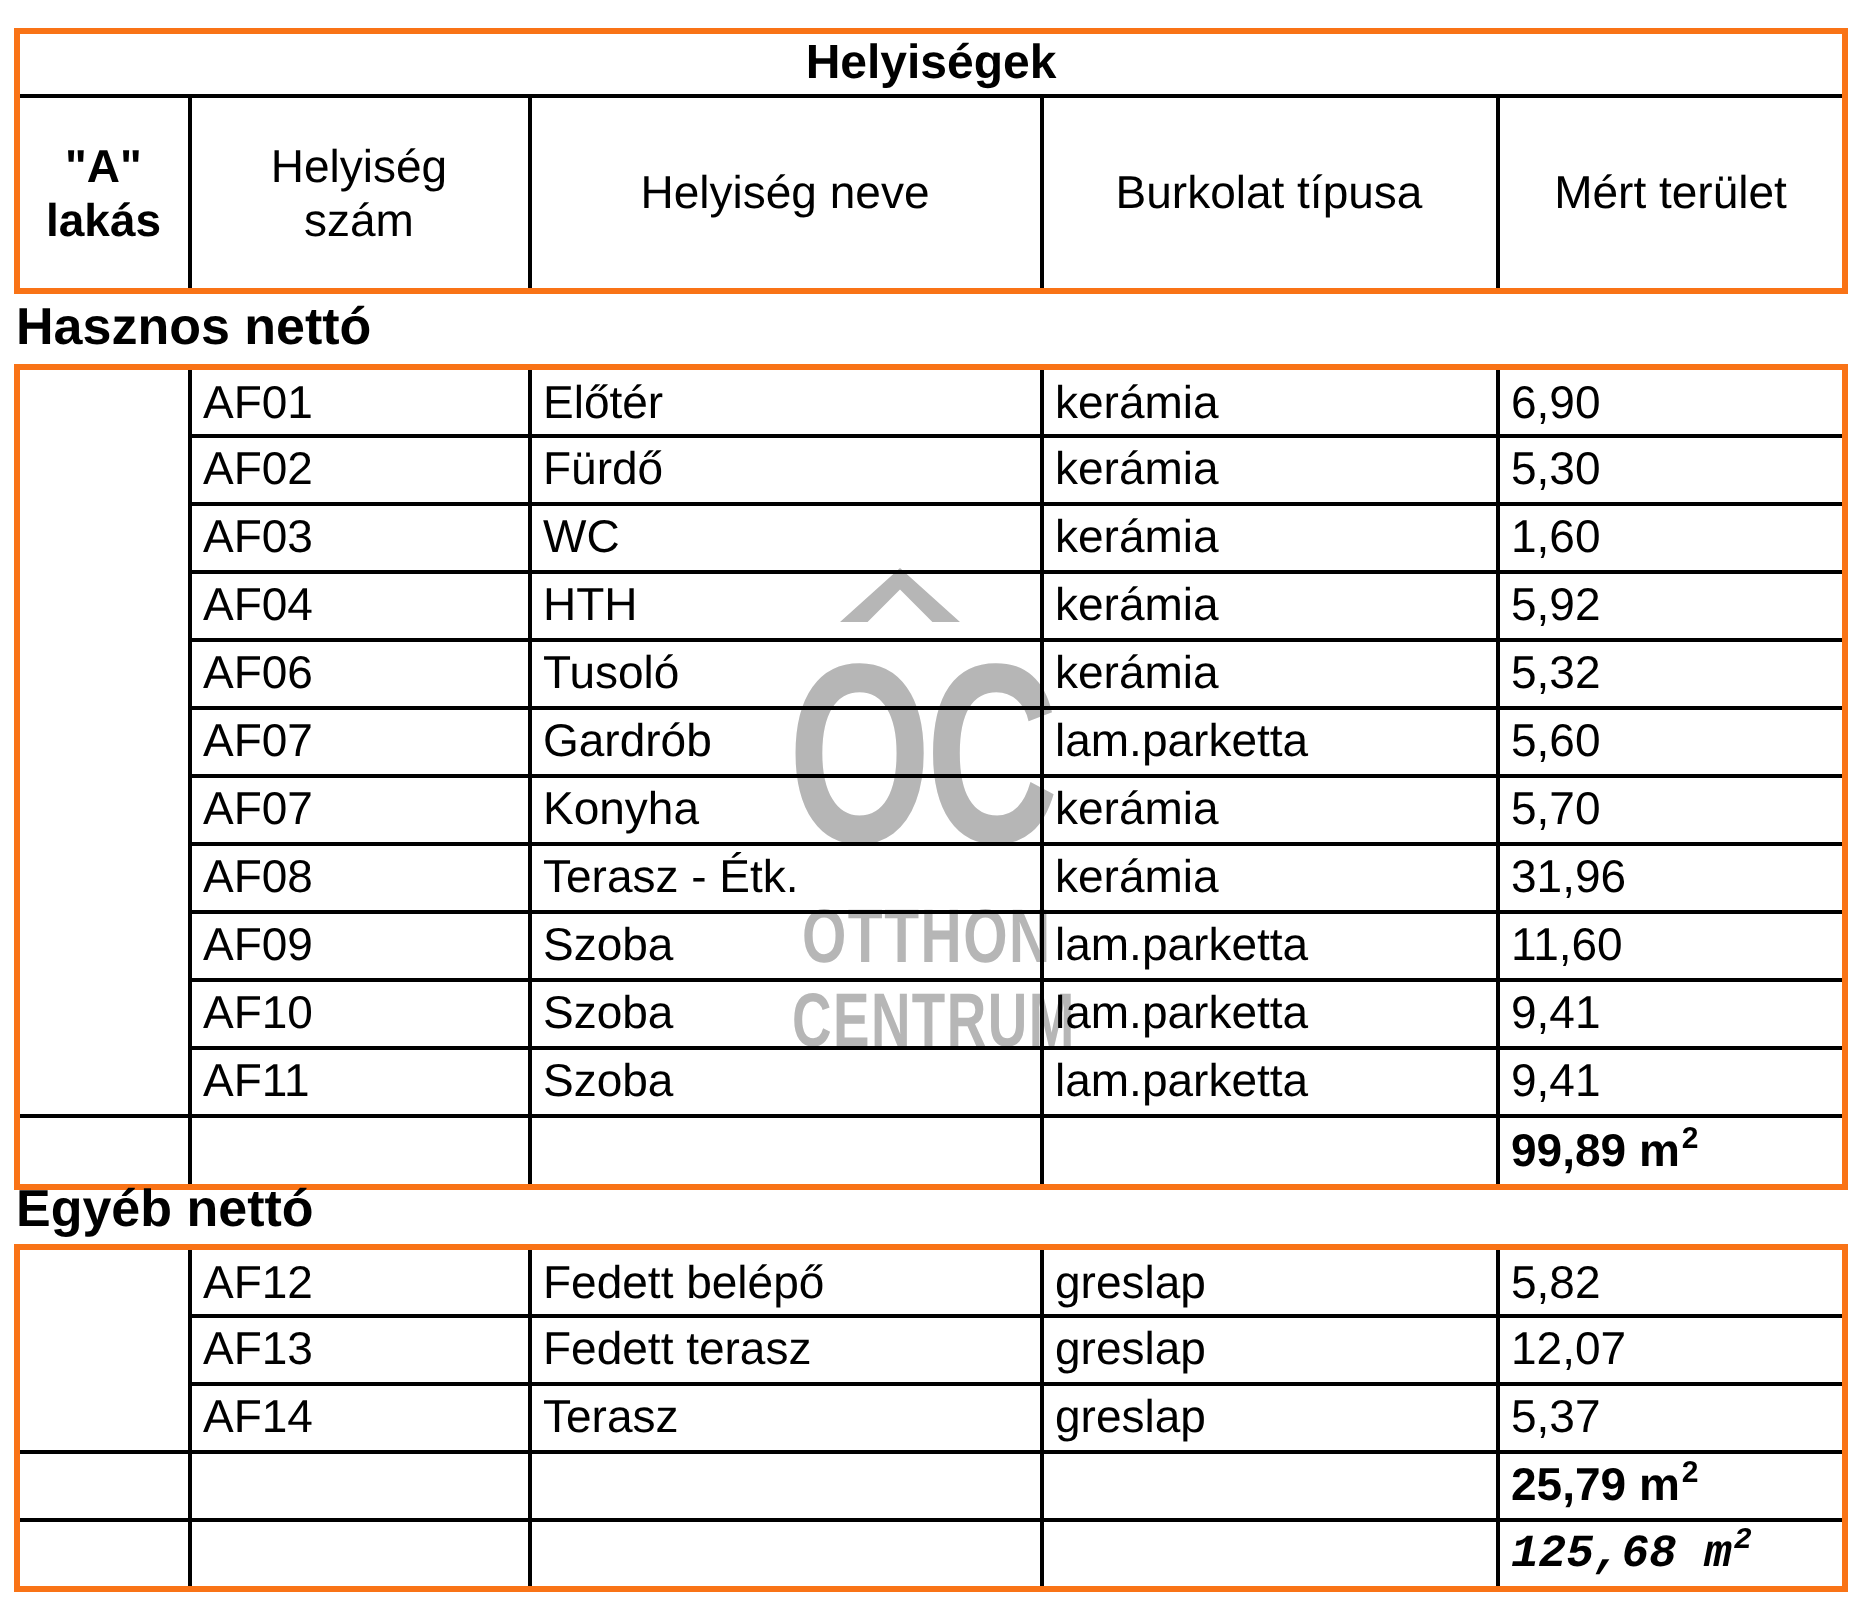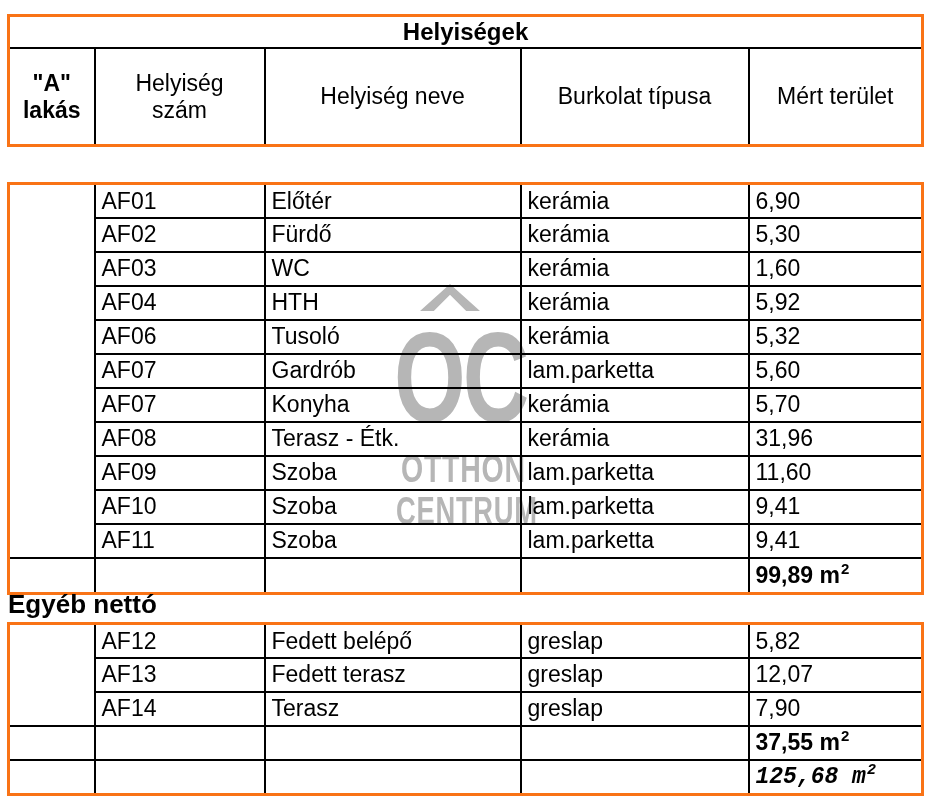--- a/index.html
+++ b/index.html
@@ -107,20 +107,21 @@
 lakás</td>
       <td>Helyiség
 szám</td>
       <td>Helyiség neve</td>
       <td>Burkolat típusa</td>
       <td>Mért terület</td>
     </tr>
   </tbody>
     </table>
 
+  <div class="section-heading sh1">Hasznos nettó</div>
 
   <table class="t-body1">
     <colgroup>
         <col style="width:86px">
         <col style="width:170px">
         <col style="width:256px">
         <col style="width:228px">
         <col style="width:174px">
       </colgroup>
     <tbody>
@@ -222,28 +223,28 @@
     <tr class="data-row">
       <td>AF13</td>
       <td>Fedett terasz</td>
       <td>greslap</td>
       <td>12,07</td>
     </tr>
     <tr class="data-row">
       <td>AF14</td>
       <td>Terasz</td>
       <td>greslap</td>
-      <td>7,90</td>
+      <td>5,37</td>
     </tr>
     <tr class="sum-row2">
       <td></td>
       <td></td>
       <td></td>
       <td></td>
-      <td class="sum-cell"><span>37,55 m</span><span class="sup">2</span></td>
+      <td class="sum-cell"><span>25,79 m</span><span class="sup">2</span></td>
     </tr>
     <tr class="total-row">
       <td></td>
       <td></td>
       <td></td>
       <td></td>
       <td class="total-cell"><span>125,68 m</span><span class="sup">2</span></td>
     </tr>
   </tbody>
     </table>

